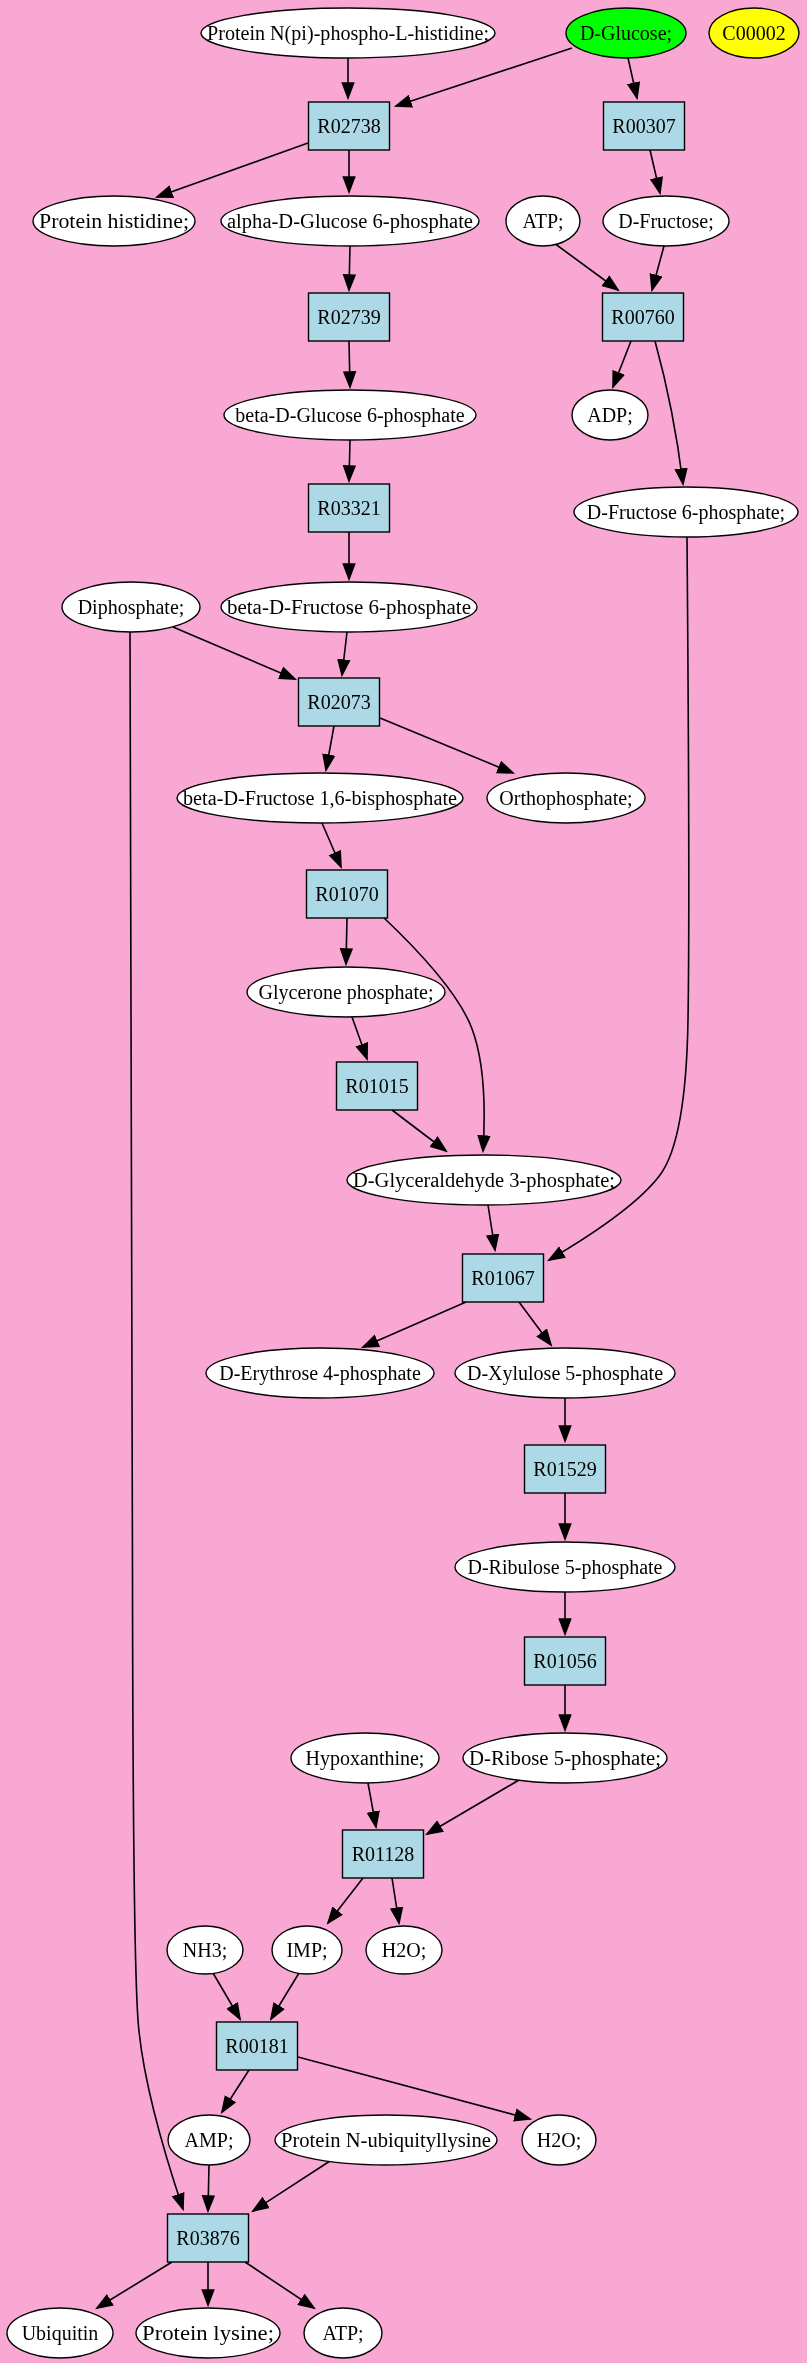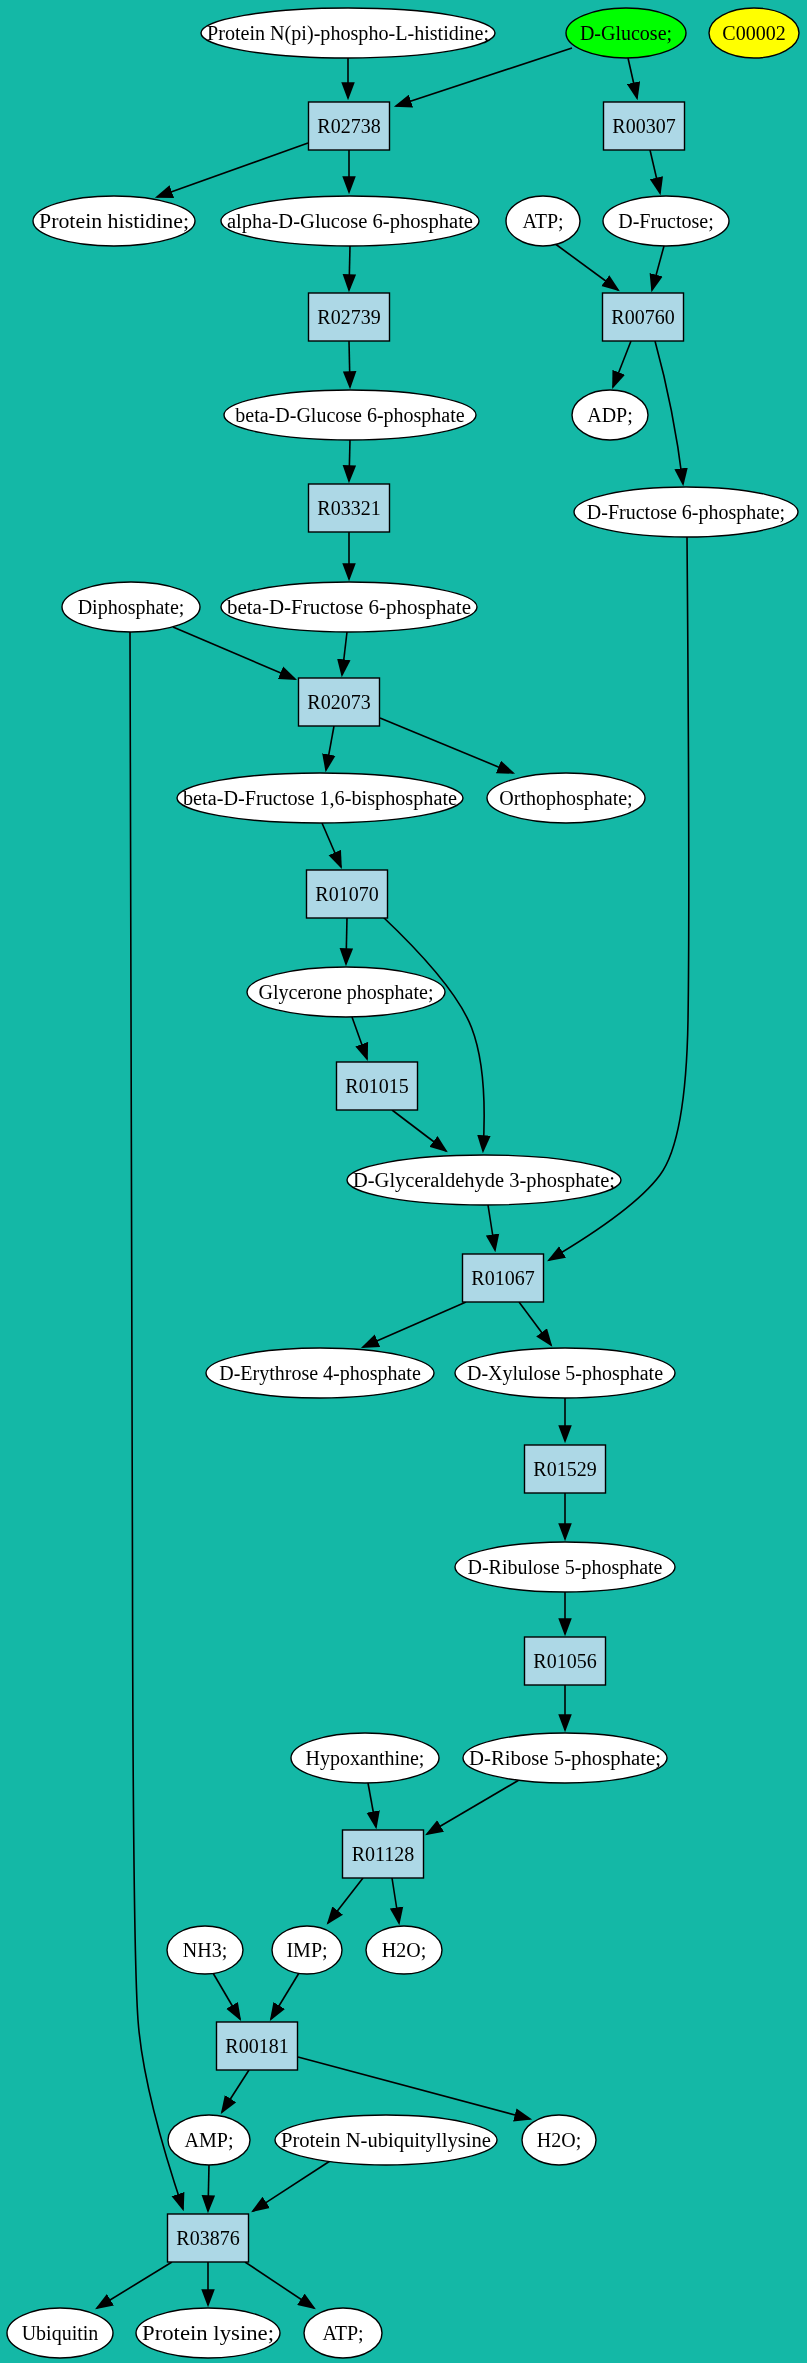--- a/index.html
+++ b/index.html
@@ -1,16 +1,16 @@
 <!DOCTYPE html>
 <html><head>
 <meta charset="utf-8">
 <style>
   html,body{margin:0;padding:0;background:#ffffff;}
-  #stage{position:relative;width:807px;height:2363px;background:#14b8a6;overflow:hidden;}
+  #stage{position:relative;width:807px;height:2363px;background:#f9a8d4;overflow:hidden;}
   svg{display:block;}
   text{font-family:"Liberation Serif","DejaVu Serif",serif;fill:#000;}
   .edge{fill:none;stroke:#000;stroke-width:1.6;}
   .nodeshape{stroke:#000;stroke-width:1.4;}
   .nodelabel{font-size:20px;}
 </style>
 </head>
 <body>
 
 <div id="stage">

